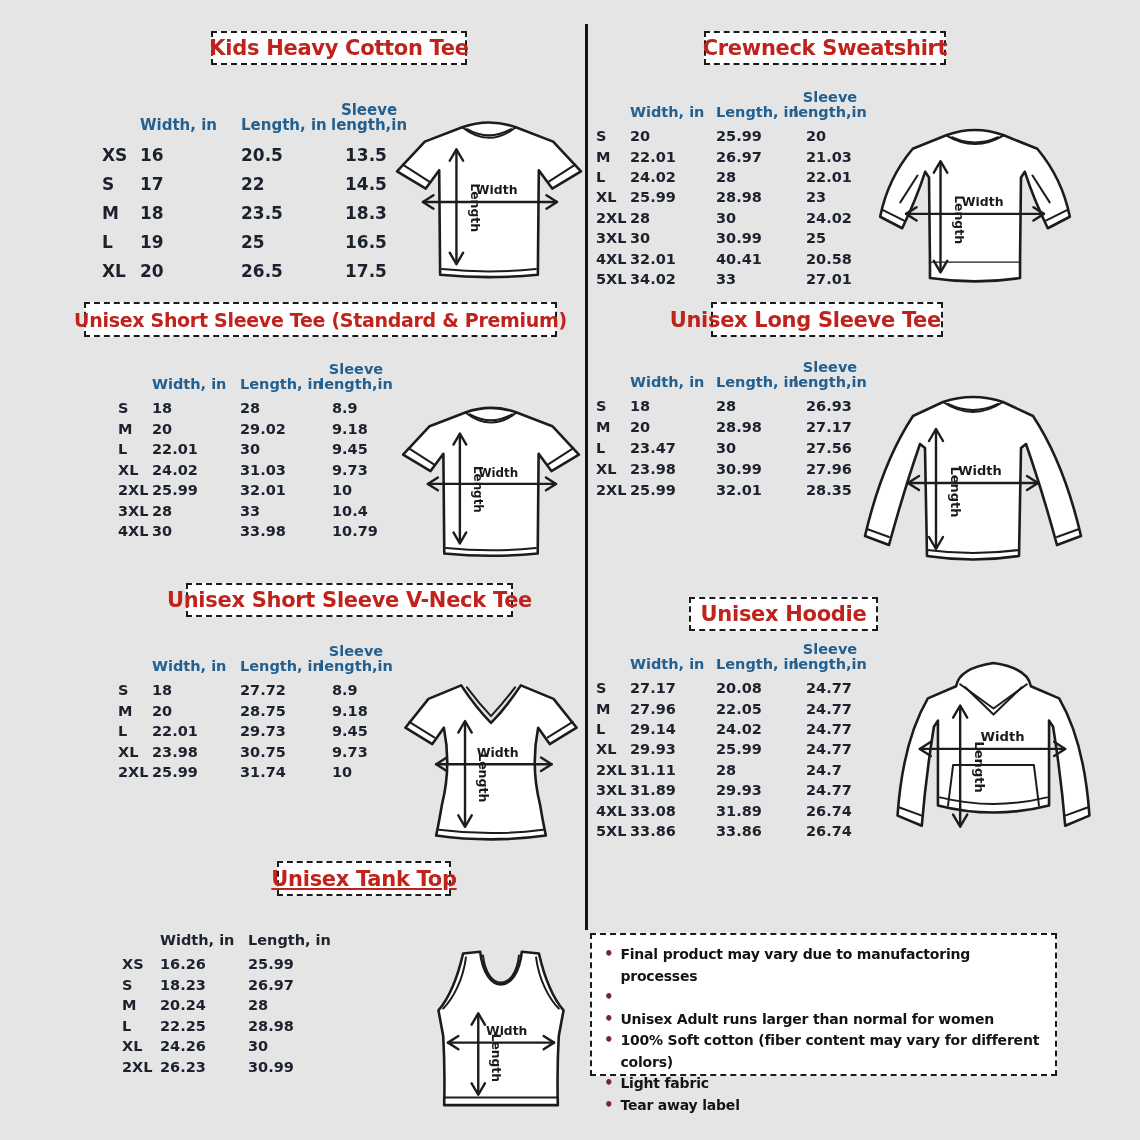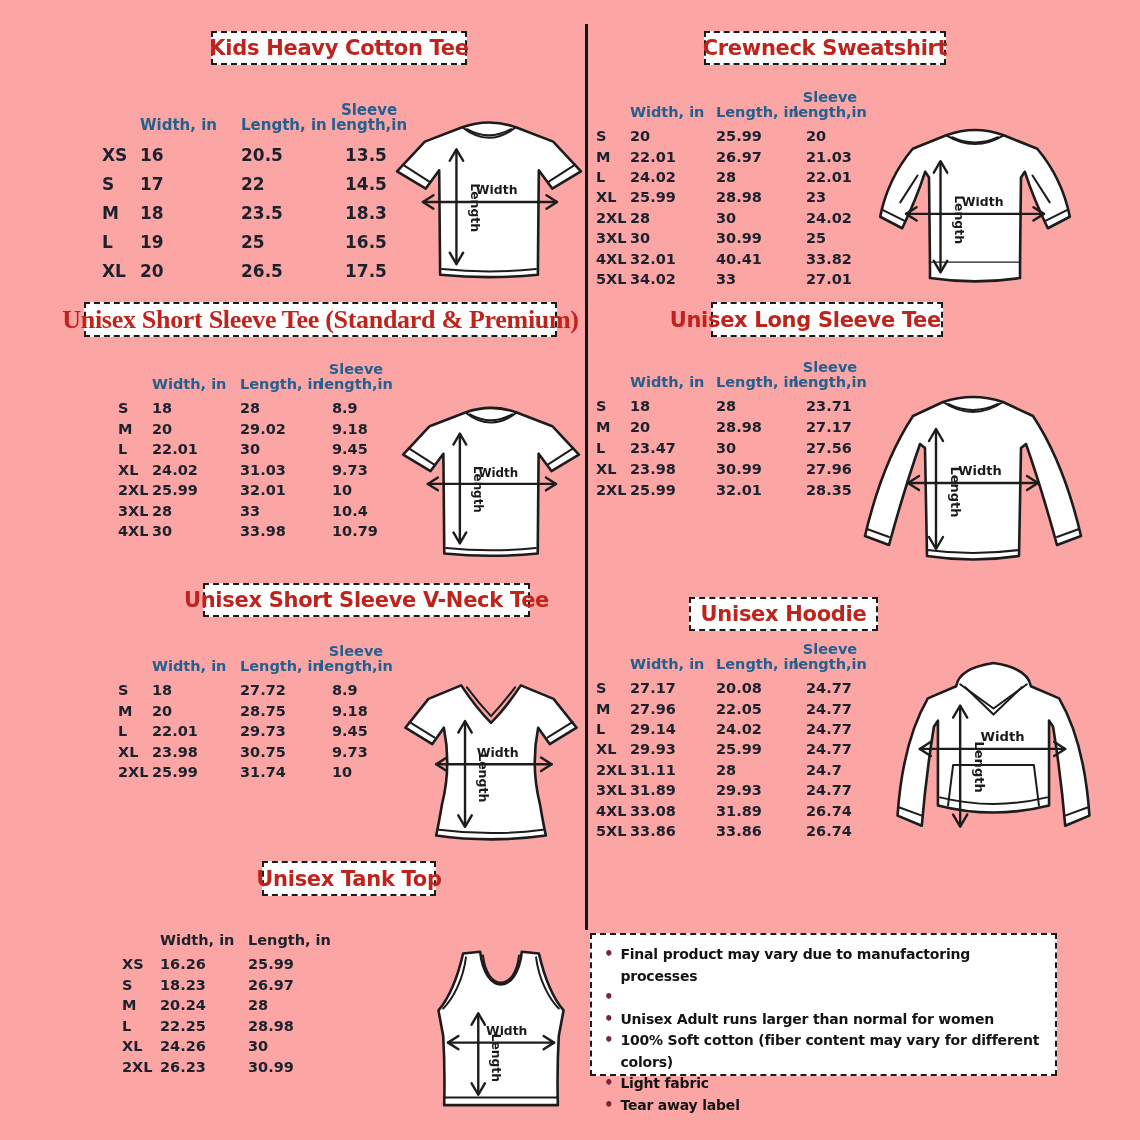--- a/index.html
+++ b/index.html
@@ -4,36 +4,36 @@
 <style>
   * { margin:0; padding:0; box-sizing:border-box; }
   html,body { width:1140px; height:1140px; }
   body {
     background:#ffffff;
     font-family:"DejaVu Sans", sans-serif;
     color:#1b222e;
     position:relative;
     overflow:hidden;
   }
-  .page { position:absolute; inset:0; background:#fca5a5; }
+  .page { position:absolute; inset:0; background:#e5e5e5; }
 
   .divider { position:absolute; background:#141414; }
 
   .title-box {
     position:absolute;
     border:2px dashed #1b1b1b;
     background:#fff;
     display:flex; align-items:center; justify-content:center;
     font-weight:bold;
     color:#c0231c;
     white-space:nowrap;
     font-size:21px;
     letter-spacing:-0.3px;
   }
-  .title-sm { font-size:26px;font-family:Liberation Serif, serif; }
+  .title-sm { font-size:19px; }
 
   .size-table {
     position:absolute;
     display:grid;
     font-weight:bold;
   }
   .size-table .cell { display:flex; align-items:center; }
   .size-table .th {
     align-items:flex-end;
     color:#24608f;
@@ -165,21 +165,21 @@
       <div class="cell tval">28</div>
       <div class="cell tval">30</div>
       <div class="cell tval">24.02</div>
       <div class="cell tsize">3XL</div>
       <div class="cell tval">30</div>
       <div class="cell tval">30.99</div>
       <div class="cell tval">25</div>
       <div class="cell tsize">4XL</div>
       <div class="cell tval">32.01</div>
       <div class="cell tval">40.41</div>
-      <div class="cell tval">33.82</div>
+      <div class="cell tval">20.58</div>
       <div class="cell tsize">5XL</div>
       <div class="cell tval">34.02</div>
       <div class="cell tval">33</div>
       <div class="cell tval">27.01</div>
     </div>
   <svg class="garment" style="left:866px; top:120px; width:218px; height:182px;" viewBox="0 0 220 190">
     <path class="g-stroke" d="M80,16 Q110,5 140,16 L175,30 Q201,61 209,101 L186,113 Q171,82 162,54 L158,60 L157,149 L63,149 L62,60 L58,54 Q49,82 34,113 L11,101 Q19,61 45,30 Z"></path>
     <path class="g-stroke" d="M63,149 L63,165 Q110,172 157,165 L157,149"></path>
     <path class="g-line" d="M80,16 Q110,34 140,16"></path>
     <path class="g-line" d="M86,18 Q110,29 134,18"></path>
@@ -275,21 +275,21 @@
       </div>
       <div class="cell th th-oneline">
         <span class="thwrap">Length, in</span>
       </div>
       <div class="cell th">
         <span class="thwrap">Sleeve length,in</span>
       </div>
       <div class="cell tsize">S</div>
       <div class="cell tval">18</div>
       <div class="cell tval">28</div>
-      <div class="cell tval">23.71</div>
+      <div class="cell tval">26.93</div>
       <div class="cell tsize">M</div>
       <div class="cell tval">20</div>
       <div class="cell tval">28.98</div>
       <div class="cell tval">27.17</div>
       <div class="cell tsize">L</div>
       <div class="cell tval">23.47</div>
       <div class="cell tval">30</div>
       <div class="cell tval">27.56</div>
       <div class="cell tsize">XL</div>
       <div class="cell tval">23.98</div>
@@ -314,21 +314,21 @@
     </g>
     <g>
       <path class="g-arrow" d="M78,42 L78,160"></path>
       <path class="g-arrow" d="M71,53 L78,41 L85,53"></path>
       <path class="g-arrow" d="M71,149 L78,161 L85,149"></path>
     </g>
     <text class="g-label" x="122" y="87" text-anchor="middle">Width</text>
     <text class="g-label" x="93" y="104" text-anchor="middle" transform="rotate(90 93 104)">Length</text>
   </svg>
 
-  <div class="title-box" style="left:186px; top:583px; width:327px; height:34px;margin-left:17px;">
+  <div class="title-box" style="left:186px; top:583px; width:327px; height:34px;">
     <span>Unisex Short Sleeve V-Neck Tee</span>
   </div>
   <div class="size-table" style="left:112px; top:630px; grid-template-columns:40px 88px 92px 80px; grid-template-rows:50px; grid-auto-rows:20.5px; font-size:14.5px;">
       <div class="cell th"></div>
       <div class="cell th th-oneline">
         <span class="thwrap">Width, in</span>
       </div>
       <div class="cell th th-oneline">
         <span class="thwrap">Length, in</span>
       </div>
@@ -438,21 +438,21 @@
     </g>
     <g>
       <path class="g-arrow" d="M74,50 L74,168"></path>
       <path class="g-arrow" d="M67,61 L74,49 L81,61"></path>
       <path class="g-arrow" d="M67,157 L74,169 L81,157"></path>
     </g>
     <text class="g-label" x="116" y="84" text-anchor="middle">Width</text>
     <text class="g-label" x="89" y="110" text-anchor="middle" transform="rotate(90 89 110)">Length</text>
   </svg>
 
-  <div class="title-box" style="left:262px; top:861px; width:174px; height:35px;">
+  <div class="title-box" style="left:277px; top:861px; width:174px; height:35px;text-decoration:underline;">
     <span>Unisex Tank Top</span>
   </div>
   <div class="size-table ink-headers" style="left:116px; top:908px; grid-template-columns:44px 88px 92px; grid-template-rows:46px; grid-auto-rows:20.5px; font-size:14.5px;">
       <div class="cell th"></div>
       <div class="cell th th-oneline">
         <span class="thwrap">Width, in</span>
       </div>
       <div class="cell th th-oneline">
         <span class="thwrap">Length, in</span>
       </div>

